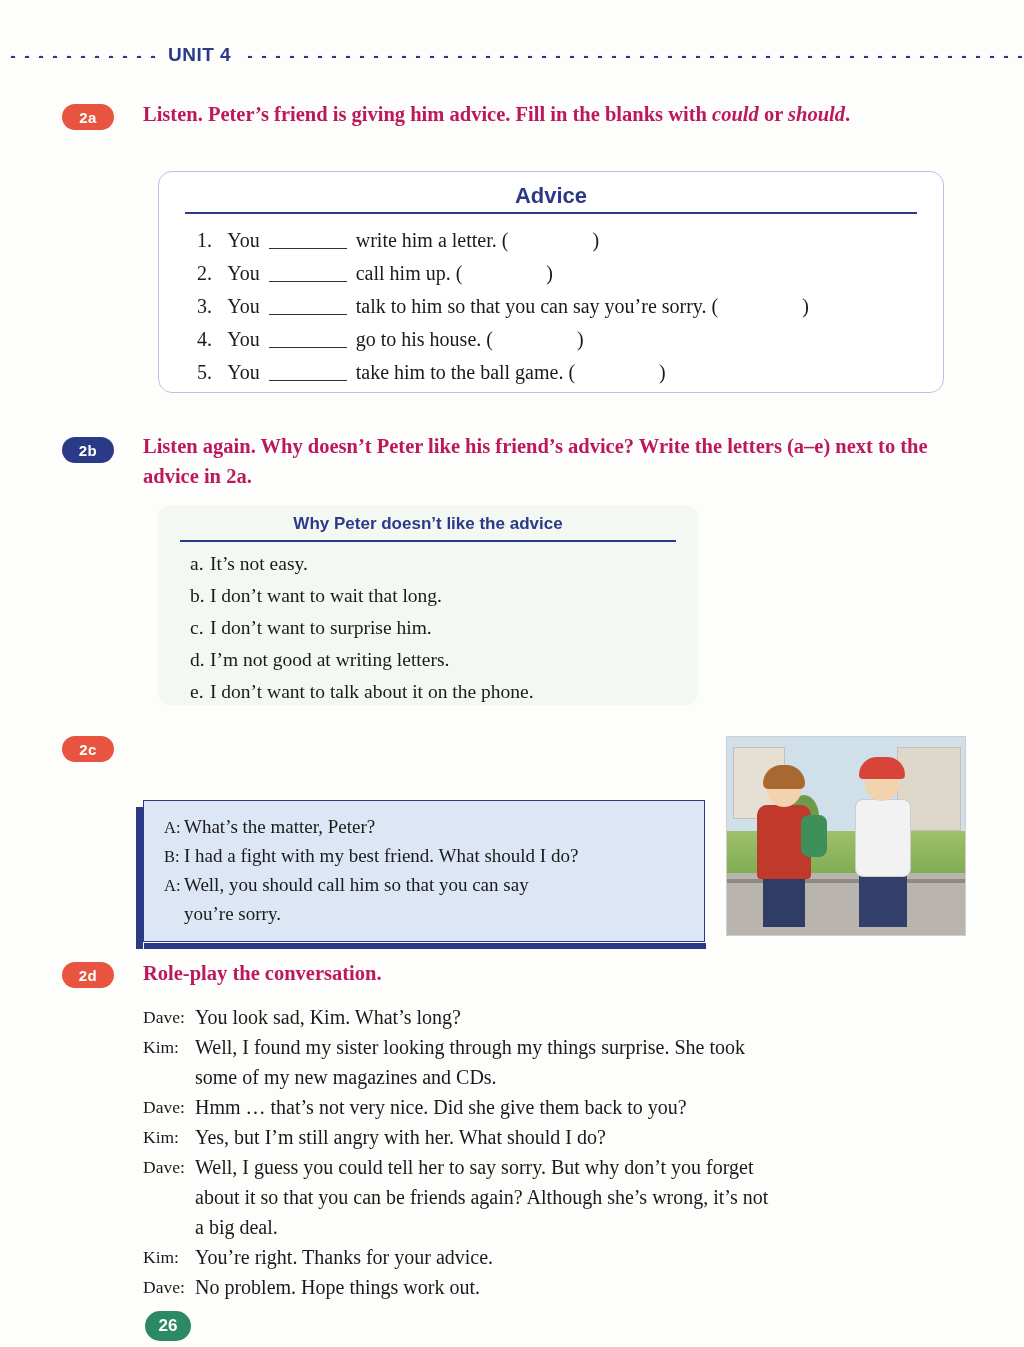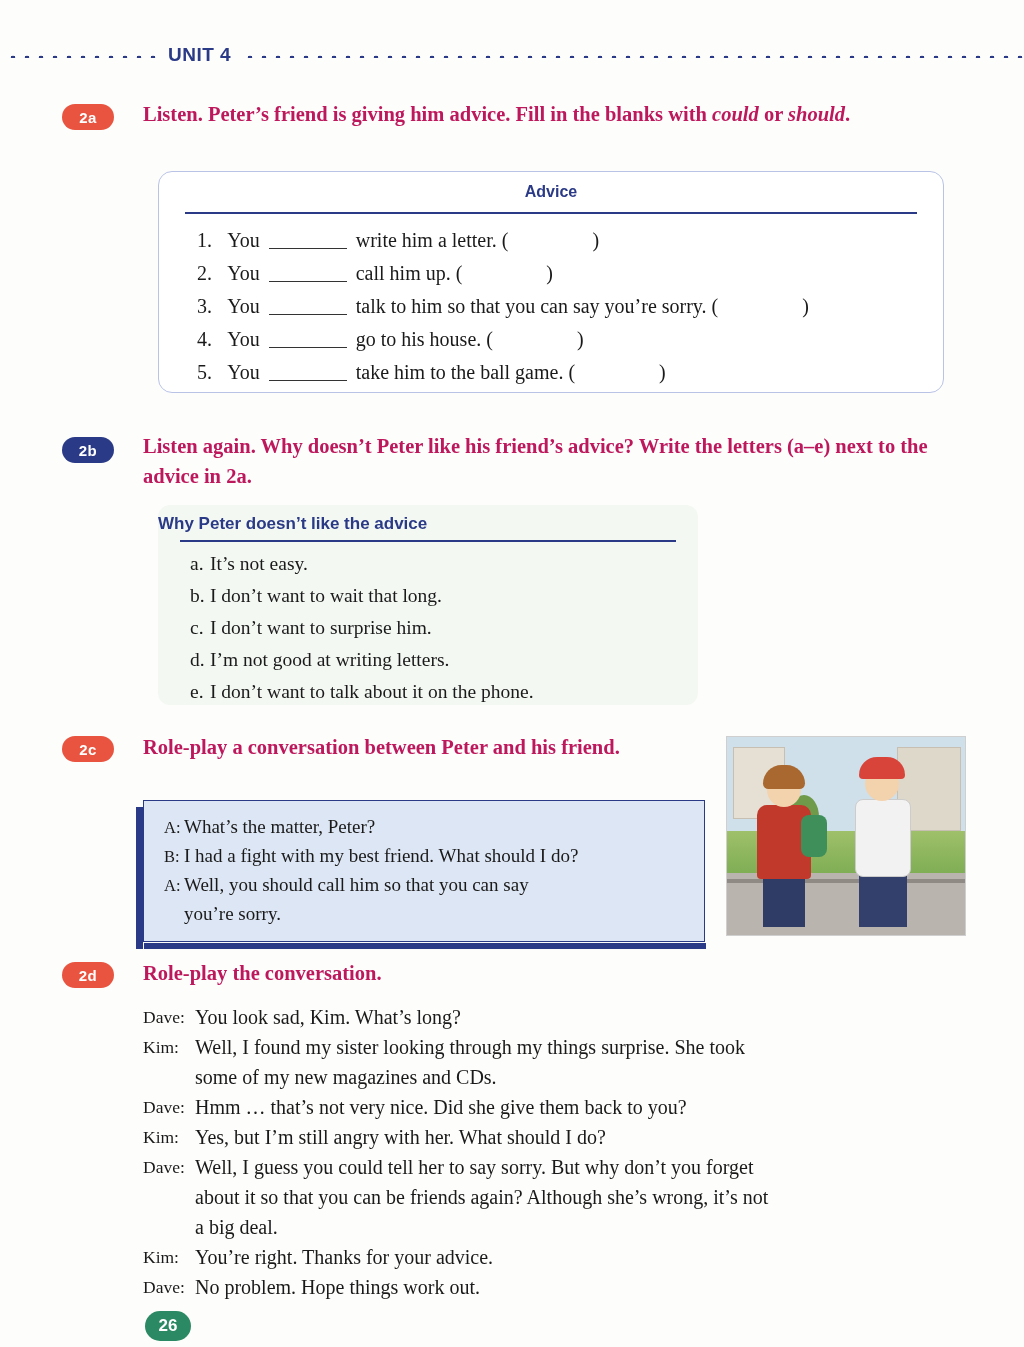--- a/index.html
+++ b/index.html
@@ -113,21 +113,21 @@
     background: #ffffff;
   }
   .advice-title {
     position: absolute;
     top: 11px;
     left: 0;
     right: 0;
     text-align: center;
     font-family: "Liberation Sans", sans-serif;
     font-weight: bold;
-    font-size: 16px;
+    font-size: 22px;
     color: #2b3a87;
   }
   .advice-rule {
     position: absolute;
     top: 40px;
     left: 26px;
     right: 26px;
     height: 1.5px;
     background: #2b3a87;
   }
@@ -165,20 +165,21 @@
     width: 540px;
     height: 200px;
     border-radius: 12px;
     background: #f3f8f3;
   }
   .why-title {
     position: absolute;
     top: 9px;
     left: 0;
     right: 0;
+    text-align: center;
     font-family: "Liberation Sans", sans-serif;
     font-weight: bold;
     font-size: 17px;
     color: #2b3a87;
   }
   .why-rule {
     position: absolute;
     top: 35px;
     left: 22px;
     right: 22px;
@@ -420,21 +421,20 @@
       <div class="why-item">
         <span class="letter">d.</span><span>I’m not good at writing letters.</span>
       </div>
       <div class="why-item">
         <span class="letter">e.</span><span>I don’t want to talk about it on the phone.</span>
       </div>
     </div>
   </div>
 
   <div class="badge" style="left:62px; top:736px;">2c</div>
-  <div class="instr" style="left:143px; top:733px; width:565px;">Role-play a conversation between Peter and his friend.</div>
 
   <div class="dialog-box">
     <div class="dialog-lines">
       <div class="dialog-line">
         <span class="spk">A:</span><span>What’s the matter, Peter?</span>
       </div>
       <div class="dialog-line">
         <span class="spk">B:</span><span>I had a fight with my best friend. What should I do?</span>
       </div>
       <div class="dialog-line">

